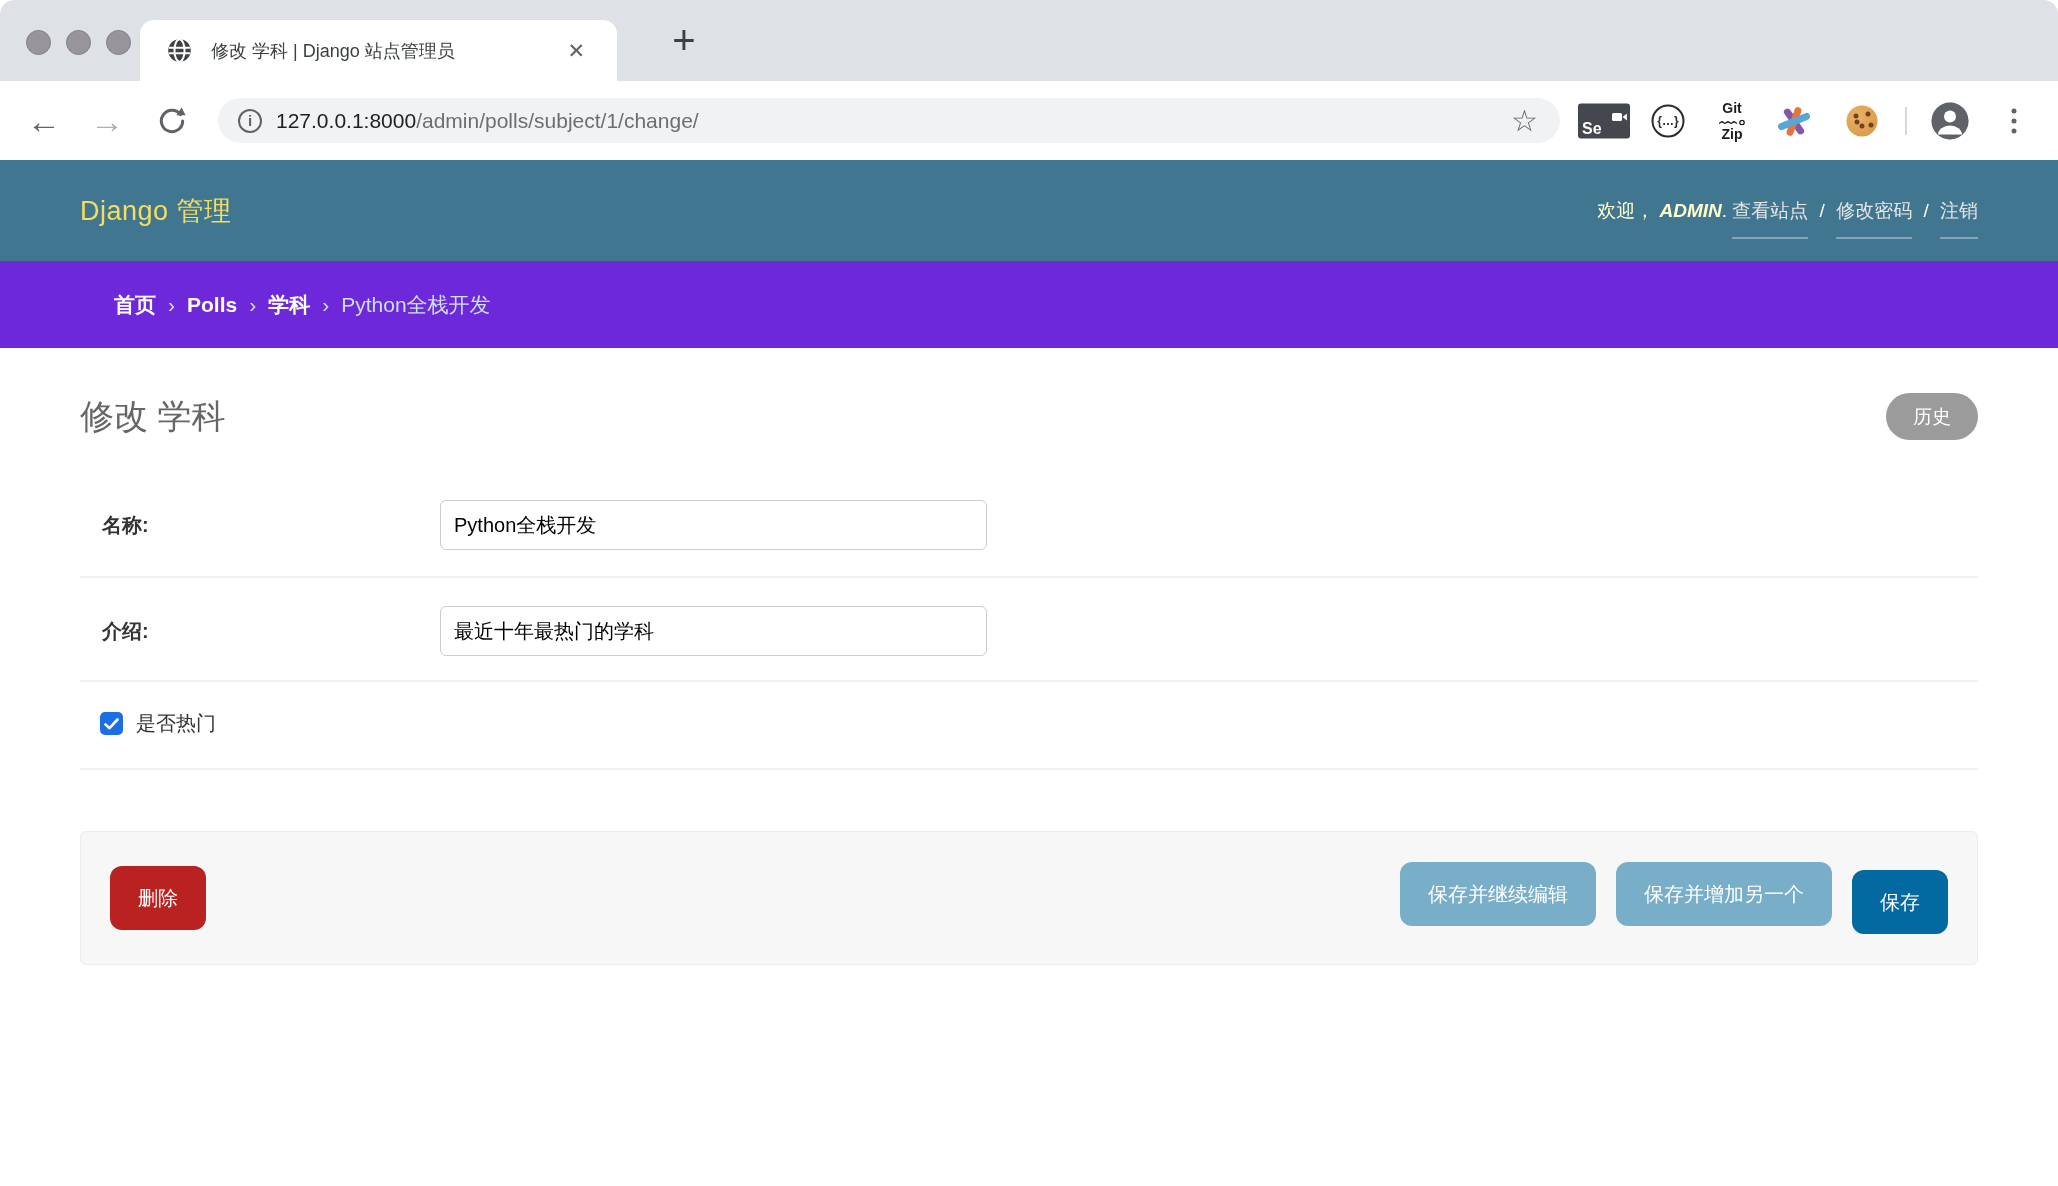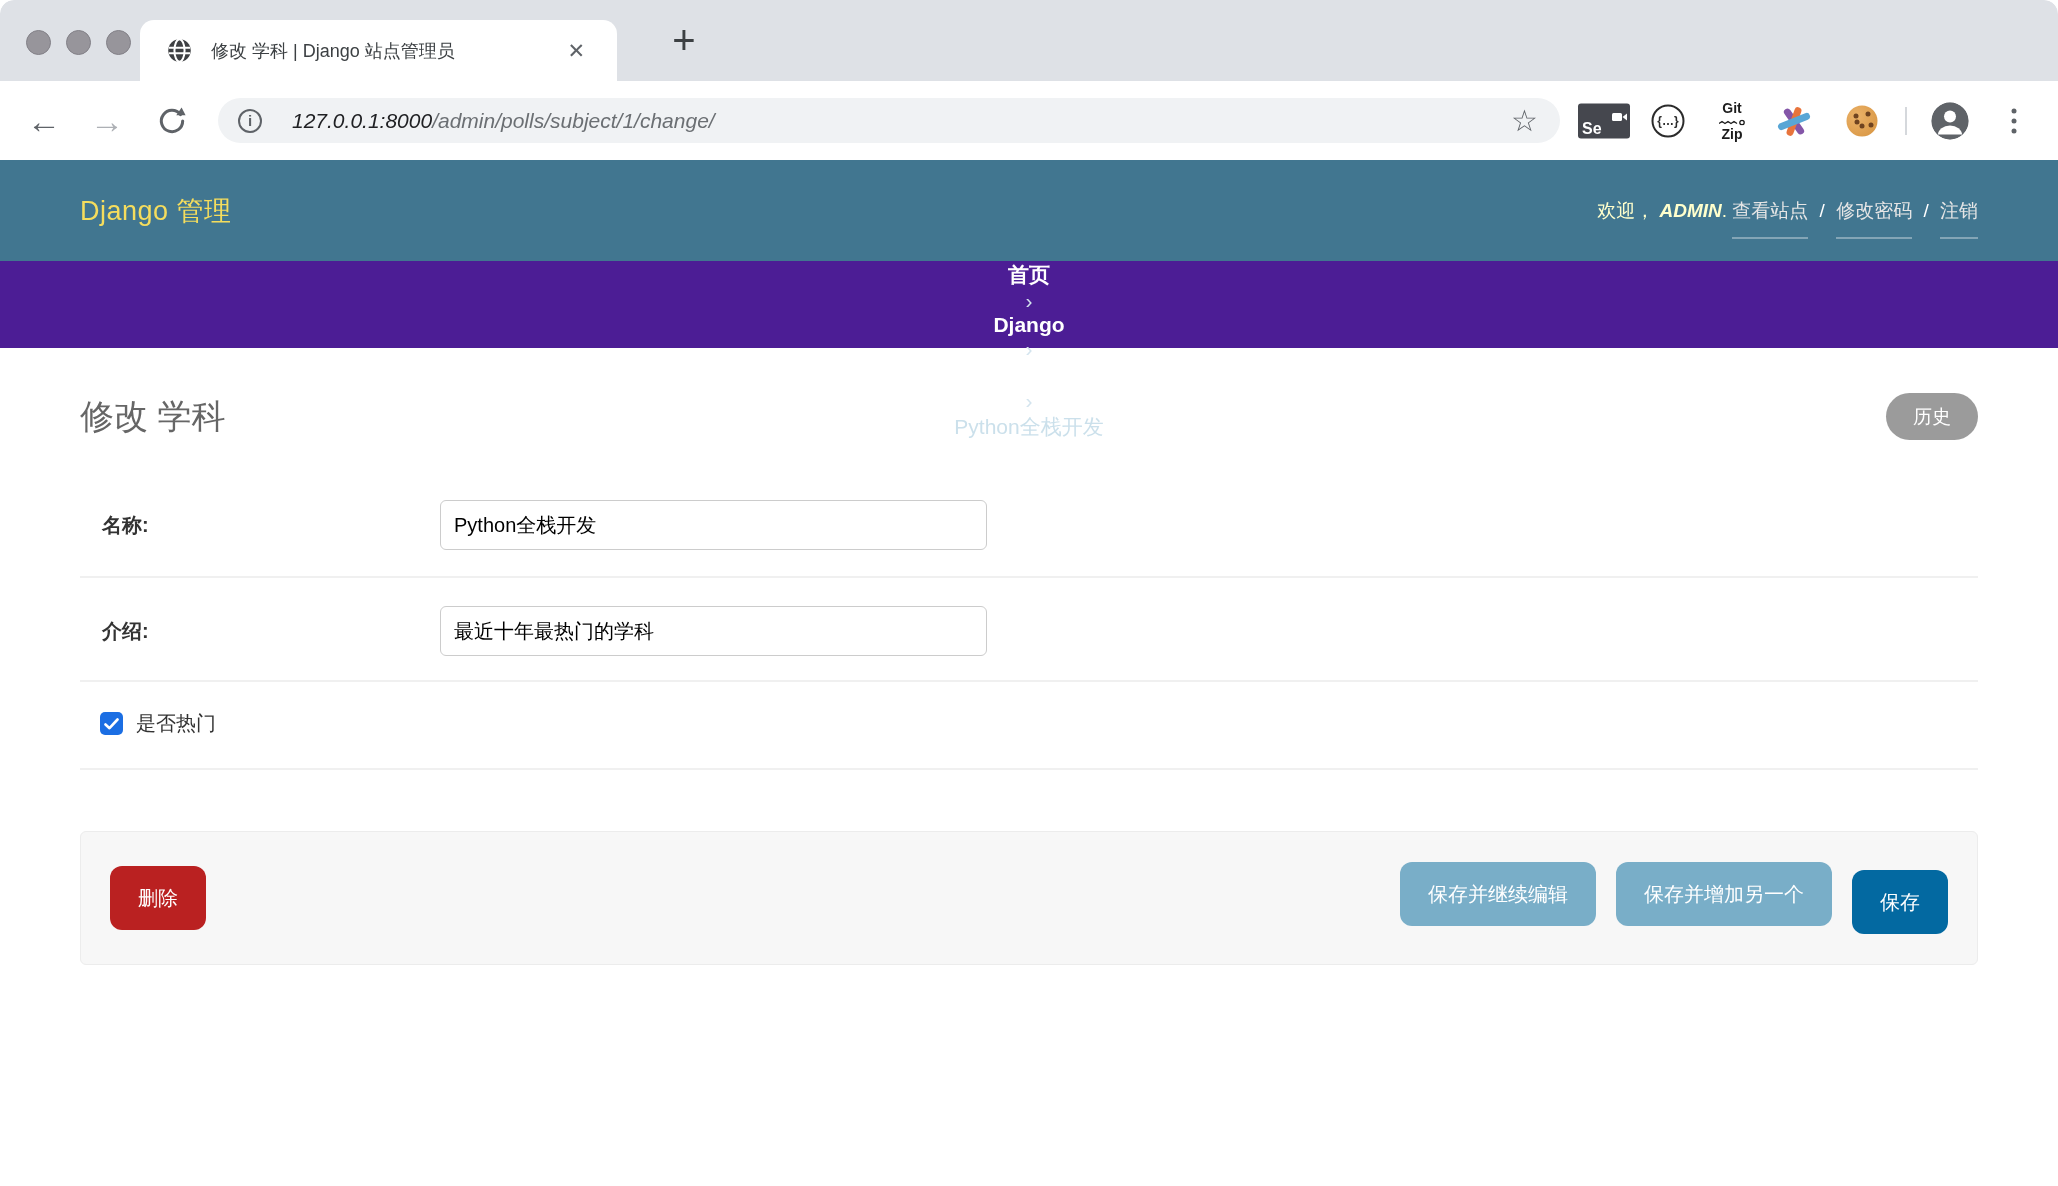--- a/index.html
+++ b/index.html
@@ -20,21 +20,21 @@
   
   .toolbar { position:relative; height:79px; background:#fff; }
   .nav-glyph { position:absolute; top:50%; transform:translate(-50%,-50%); font-size:34px; color:#5F6368; line-height:1; }
   .nav-back { left:44px; }
   .nav-fwd  { left:107px; color:#ADB0B5; }
   .nav-reload { left:172px; }
   .omnibox { position:absolute; left:218px; top:17px; width:1342px; height:45px; background:#F0F2F4;
              border-radius:23px; display:flex; align-items:center; padding:0 20px; }
   .info-icon { width:24px; height:24px; border:2.5px solid #5F6368; border-radius:50%; color:#5F6368;
                font-size:15px; font-weight:700; display:flex; align-items:center; justify-content:center; flex:0 0 auto; }
-  .url { margin-left:30px; font-size:21px; white-space:nowrap;font-style:italic; }
+  .url { margin-left:14px; font-size:21px; white-space:nowrap; }
   .url-host { color:#202124; }
   .url-path { color:#6B6F73; }
   .star { position:absolute; right:22px; top:50%; transform:translateY(-50%); font-size:30px; color:#5F6368; line-height:1; }
   .ext { position:absolute; top:50%; transform:translate(-50%,-50%); }
   .se-icon { left:1604px; width:52px; height:35px; background:#45474E; border-radius:3px; position:absolute; }
   .se-label { position:absolute; left:4px; bottom:1px; color:#fff; font-weight:700; font-size:16px; }
   .se-cam { position:absolute; right:3px; top:4px; }
   .json-icon { left:1668px; width:33px; height:33px; border:2.5px solid #2B2B2B; border-radius:50%; background:#fff;
                display:flex; align-items:center; justify-content:center; font-size:12px; font-weight:700; color:#2B2B2B; }
   .gitzip-icon { left:1732px; text-align:center; font-weight:800; font-size:14px; color:#1c1c1c; line-height:13px; }
@@ -55,22 +55,22 @@
   
   .dj-header { height:101px; background:#417690; display:flex; align-items:center;
                justify-content:space-between; padding:0 80px; }
   .brand { font-size:27px; color:#F5DD5D; font-weight:500; letter-spacing:.5px; text-decoration:none; }
   .user-tools { font-size:19px; color:#FFFFCC; }
   .user-tools .uname { font-weight:700;font-style:italic; }
   .user-tools a { color:#e5e5e5; text-decoration:none; border-bottom:2px solid rgba(255,255,255,.35); padding-bottom:16px; }
   .user-tools .sep { color:#fff; margin:0 6px; }
 
   
-  .breadcrumbs { height:87px; background:#4c1d95; display:flex; align-items:center; padding:0 114px;
-                 font-size:21px; color:#C4DCE8;flex-direction:column; }
+  .breadcrumbs { height:87px; background:#6d28d9; display:flex; align-items:center; padding:0 114px;
+                 font-size:21px; color:#C4DCE8; }
   .breadcrumbs a { color:#fff; font-weight:600; text-decoration:none; }
   .breadcrumbs .bsep { margin:0 12px; color:#D3E4EE; }
   .bc-current { color:#CBE0EB; }
 
   
   .content { padding:0 80px; }
   .title-row { display:flex; justify-content:space-between; align-items:center; margin-top:45px; }
   h1.page-title { font-size:34px; font-weight:300; color:#666; }
   .history-btn { background:#9B9B9B; color:#fff; font-size:19px; border:none; border-radius:24px;
                  height:47px; padding:0 27px; }
@@ -187,21 +187,21 @@
       <span class="sep">/</span>
       <a href="#">修改密码</a>
       <span class="sep">/</span>
       <a href="#">注销</a>
     </div>
   </div>
 
   <div class="breadcrumbs">
     <a href="#">首页</a>
     <span class="bsep">›</span>
-    <a href="#">Django</a>
+    <a href="#">Polls</a>
     <span class="bsep">›</span>
     <a href="#">学科</a>
     <span class="bsep">›</span>
     <span class="bc-current">Python全栈开发</span>
   </div>
 
   <div class="content">
     <div class="title-row">
       <h1 class="page-title">修改 学科</h1>
       <button class="history-btn">历史</button>

